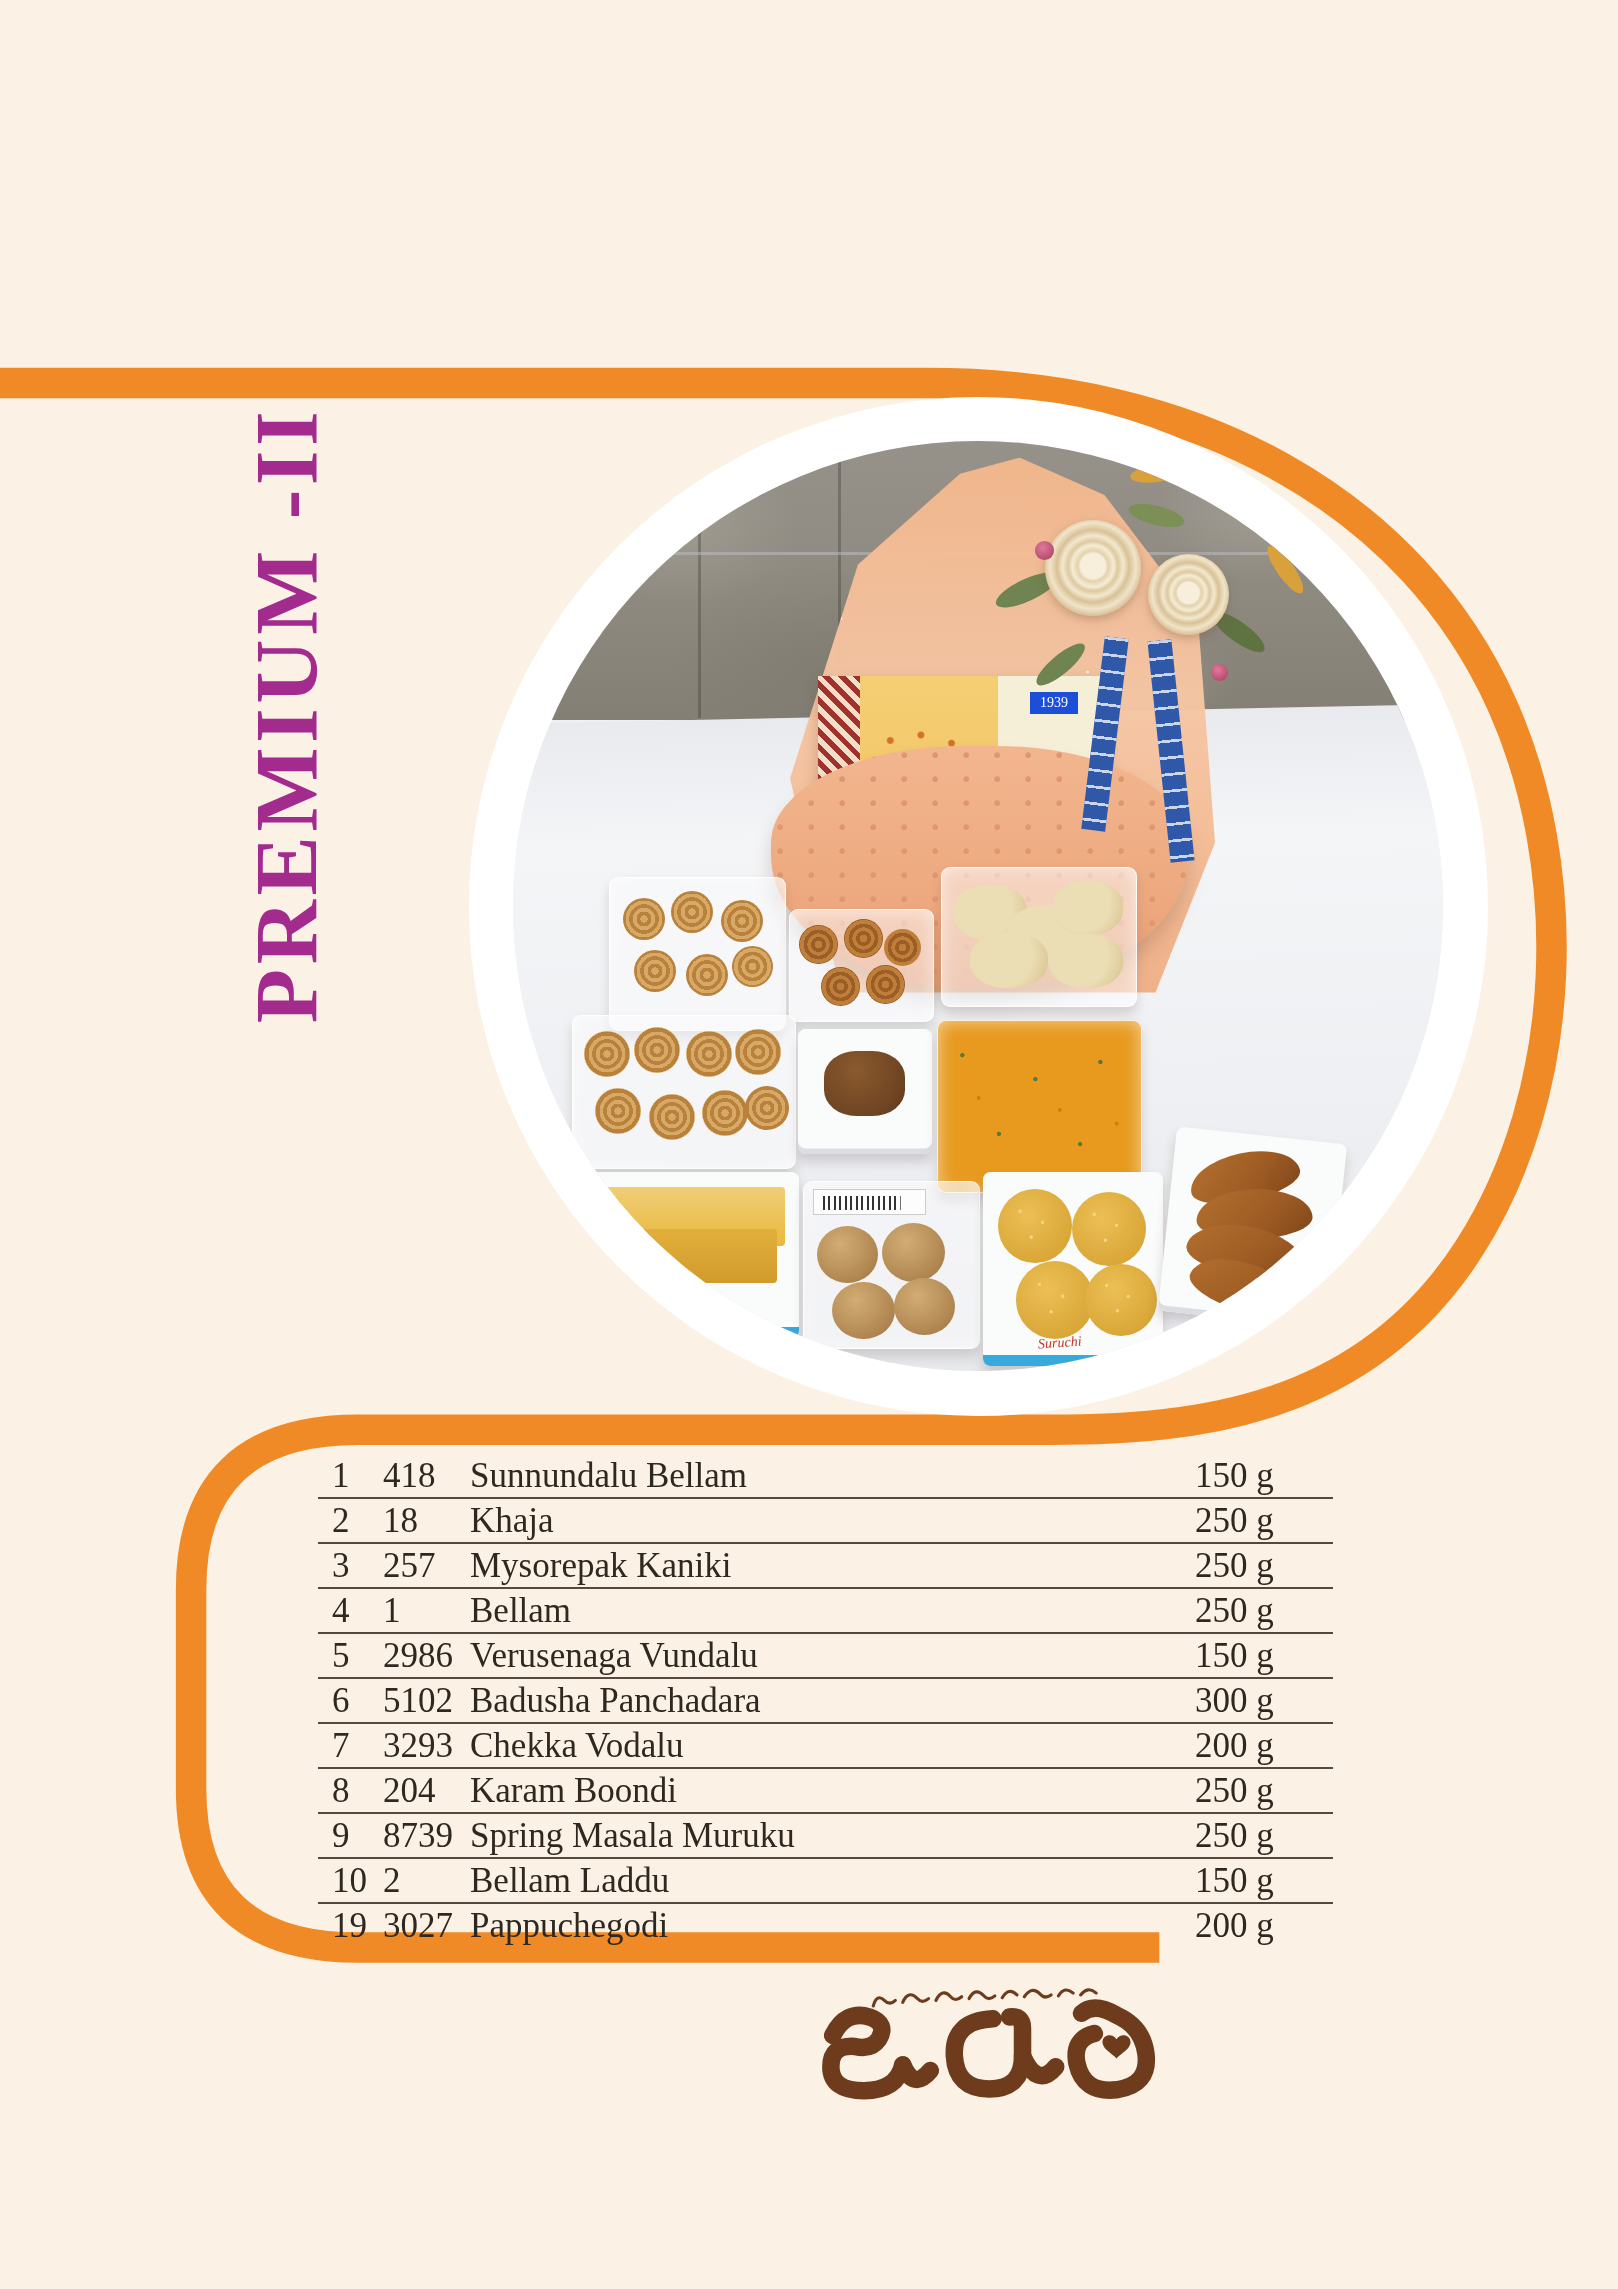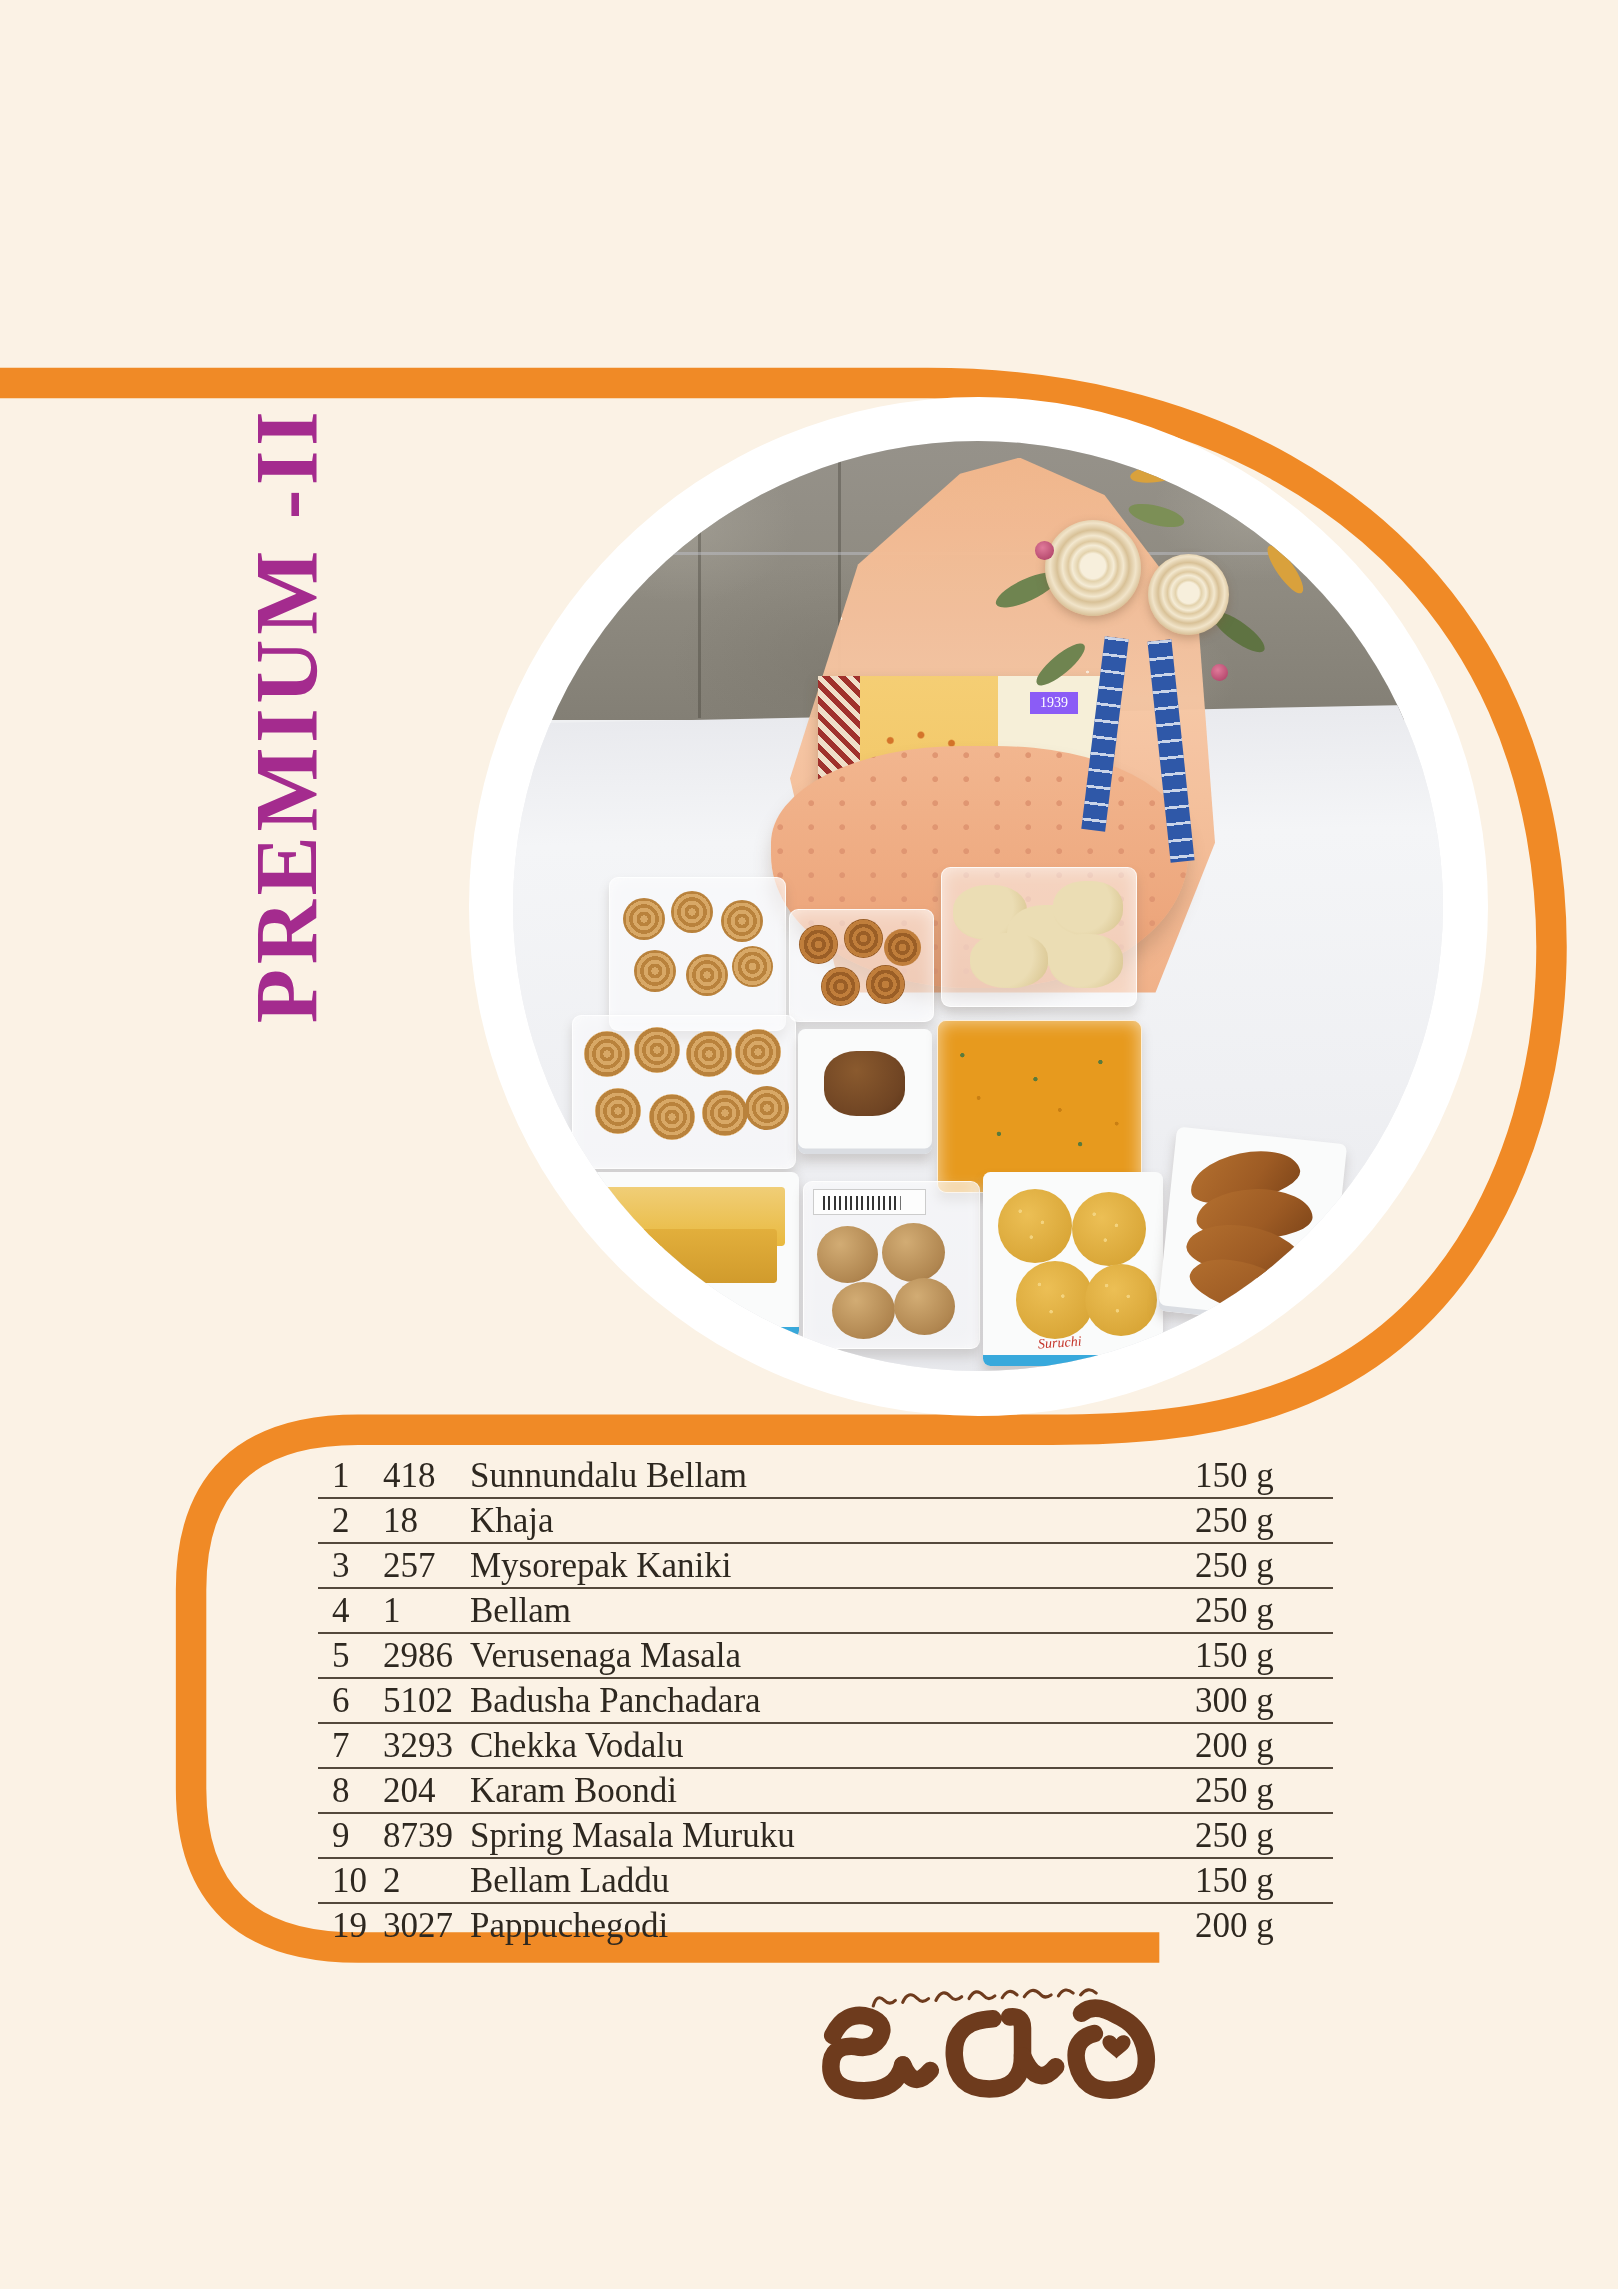--- a/index.html
+++ b/index.html
@@ -65,21 +65,21 @@
     background:
       radial-gradient(9.2px 9.2px at 15% 50%,#D4742A 30%,rgba(0,0,0,0) 45%),
       radial-gradient(9.2px 9.2px at 45% 40%,#D4742A 30%,rgba(0,0,0,0) 45%),
       radial-gradient(9.2px 9.2px at 75% 55%,#D4742A 30%,rgba(0,0,0,0) 45%);}
   .gift-box .sweetpic{position:absolute;left:181px;top:83px;width:107px;height:131px;background:#FDFBF5;
     background-image:
       radial-gradient(13px 13px at 25% 70%,#E2913C 45%,rgba(0,0,0,0) 60%),
       radial-gradient(13px 13px at 55% 60%,#E8A04B 45%,rgba(0,0,0,0) 60%),
       radial-gradient(13px 13px at 80% 75%,#DD8A34 45%,rgba(0,0,0,0) 60%),
       radial-gradient(13px 13px at 40% 85%,#E8A04B 45%,rgba(0,0,0,0) 60%);}
-  .year-chip{position:absolute;left:517px;top:251px;width:48px;height:22px;background:#8b5cf6;
+  .year-chip{position:absolute;left:517px;top:251px;width:48px;height:22px;background:#1d4ed8;
     color:#FFF;font-size:14px;line-height:22px;text-align:center;font-family:"Liberation Serif",serif;}
 
   
   .clearbox{position:absolute;background:rgba(252,252,254,.5);border:1.8px solid rgba(255,255,255,.85);
     border-radius:9.2px;box-shadow:0 7.4px 11px rgba(110,100,90,.22), inset 0 0 16.6px rgba(255,255,255,.6);}
   .whitetray{position:absolute;background:#FAFBFB;border-radius:7.4px;
     box-shadow:0 7.4px 11px rgba(110,100,90,.25), inset 0 -5.5px 0 rgba(210,214,220,.8);}
   .swirl{position:absolute;border-radius:50%;
     background:repeating-radial-gradient(circle,#D8A866 0 3.7px,#B9823C 3.7px 7.4px);}
   .spiral{position:absolute;border-radius:50%;
@@ -279,21 +279,21 @@
   <div class="t-row">
     <span class="c-no">4</span>
     <span class="c-code">1</span>
     <span class="c-name">Bellam</span>
     <span class="c-wt">250 g</span>
   </div>
 
   <div class="t-row">
     <span class="c-no">5</span>
     <span class="c-code">2986</span>
-    <span class="c-name">Verusenaga Masala</span>
+    <span class="c-name">Verusenaga Vundalu</span>
     <span class="c-wt">150 g</span>
   </div>
 
   <div class="t-row">
     <span class="c-no">6</span>
     <span class="c-code">5102</span>
     <span class="c-name">Badusha Panchadara</span>
     <span class="c-wt">300 g</span>
   </div>
 

